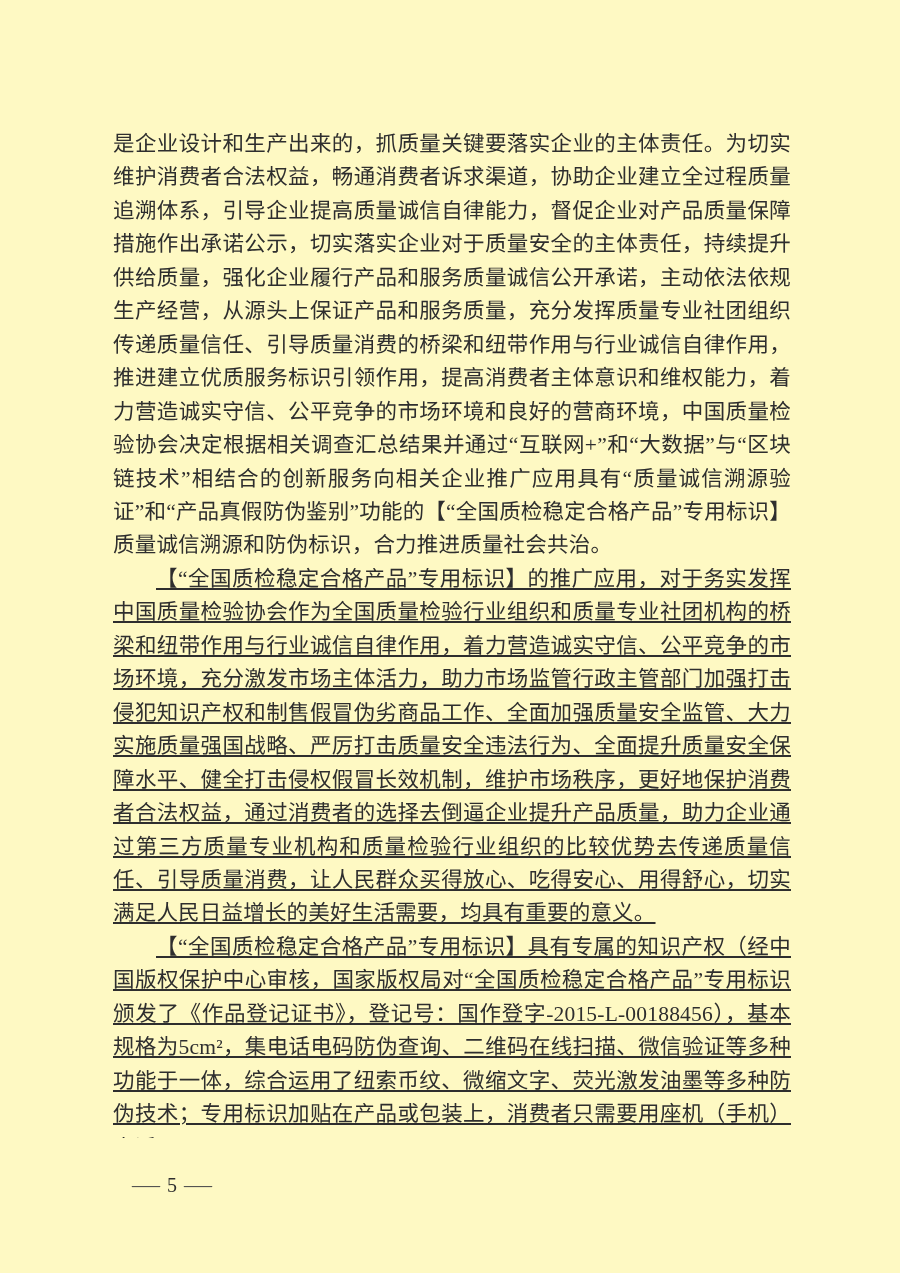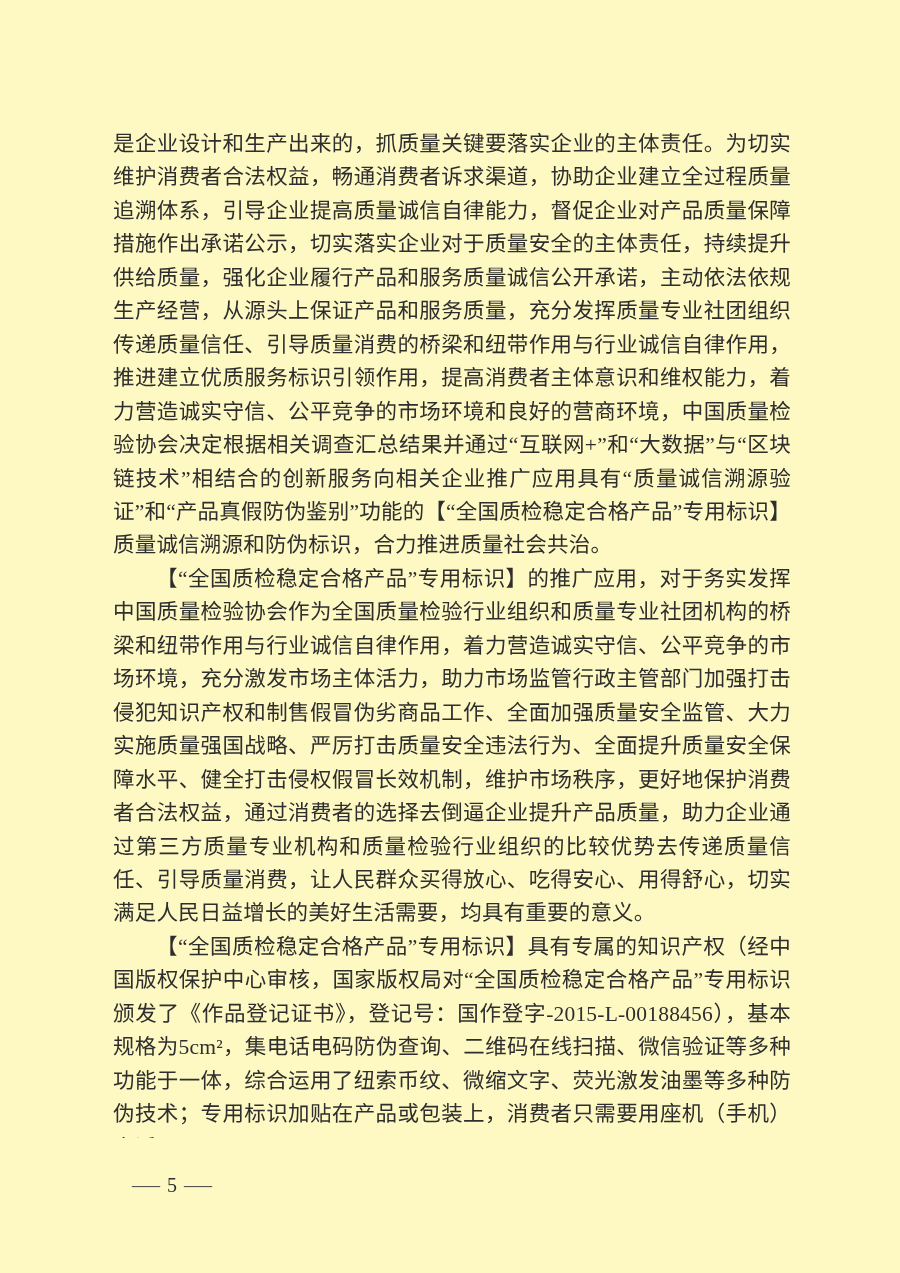--- a/index.html
+++ b/index.html
@@ -29,21 +29,21 @@
     font-size: 21.5px;
     line-height: 33.45px;
     color: #2e2e2e;
     text-align: justify;
     text-align-last: left;
     text-justify: inter-character;
     letter-spacing: 0.2px;
   }
 
   .para { margin: 0; }
-  .para.indent { text-indent: 2em; }
+  .para.indent { text-indent: 2em; text-decoration: underline; }
 
   .footer {
     position: absolute;
     left: 136px;
     top: 1174px;
     display: flex;
     align-items: center;
     gap: 11px;
     font-size: 20px;
     color: #3a3a3a;

